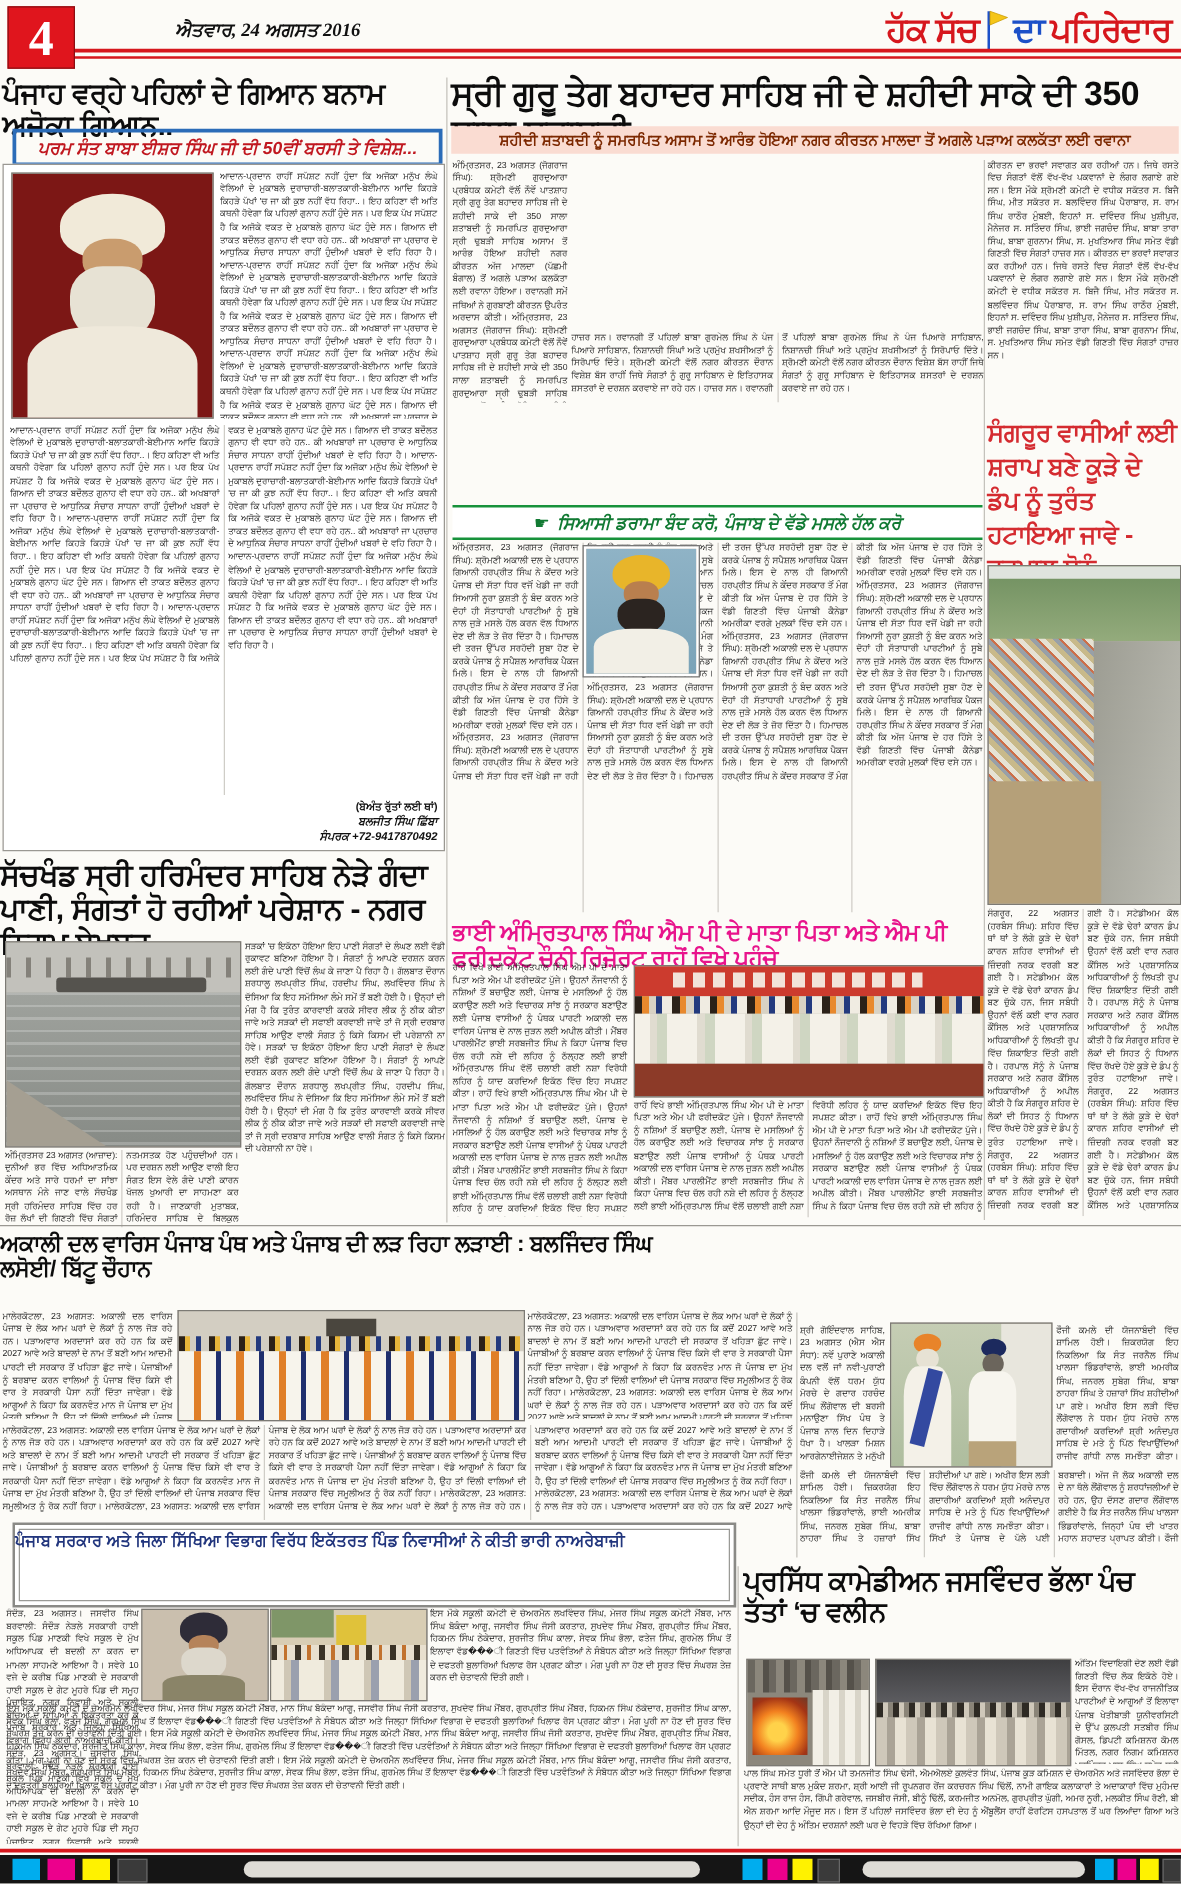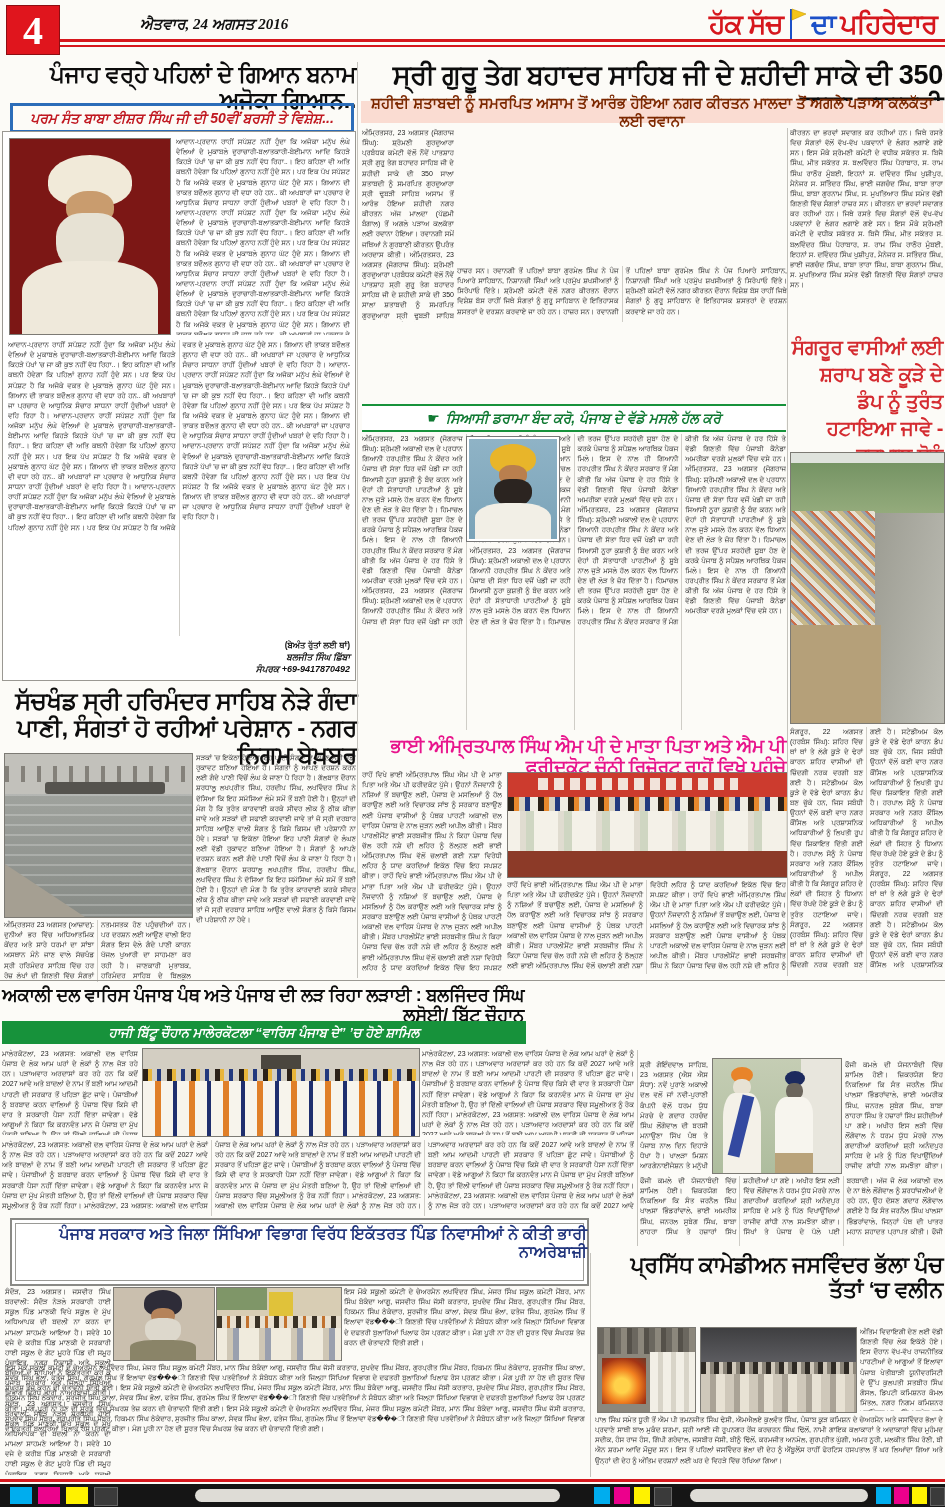--- a/index.html
+++ b/index.html
@@ -2,41 +2,41 @@
 <html><head>
 <meta charset="utf-8">
 <style>
   html,body{margin:0;padding:0;background:#e9e7e2;}
   #paper{position:relative;width:945px;height:1507px;margin:0 auto;background:#fcfbf7;
          font-family:"Liberation Sans","DejaVu Sans",sans-serif;overflow:hidden;}
   .abs{position:absolute;}
   .bt{font-size:7px;line-height:1.45;text-align:justify;color:#1c1c1c;overflow:hidden;word-break:break-word;}
   .c2{column-count:2}.c3{column-count:3}.c4{column-count:4}
   .c2,.c3,.c4{column-gap:7px;column-rule:1px solid #cfcdc7;}
-  .hl{font-weight:bold;color:#0c0c0c;text-align:right;line-height:1.12;letter-spacing:-.3px;}
+  .hl{font-weight:bold;color:#0c0c0c;text-align:left;line-height:1.12;letter-spacing:-.3px;}
   .ph{position:absolute;overflow:hidden;border:1px solid #7c7a74;background:#b8b4aa;}
   .ctr{display:flex;align-items:center;justify-content:center;}
   
   #pgbox{left:6px;top:5px;width:52px;height:48px;background:#e0151d;border:1px solid #8c0e12;}
   #pgbox span{color:#fff;font-size:40px;font-weight:bold;font-family:"Liberation Serif",serif;}
   #pgdate{left:140px;top:16px;font-family:"Liberation Serif",serif;font-style:italic;font-weight:bold;font-size:15px;color:#111;}
   #masthead{right:8px;top:3px;height:42px;display:flex;align-items:center;gap:4px;}
   .m-red{color:#d6171d;font-size:27px;font-weight:bold;letter-spacing:-1px;}
   .m-blue{color:#1c50c8;font-size:27px;font-weight:bold;}
   .rule-a{left:60px;top:39px;width:885px;height:3px;background:#d6171d;}
   .rule-b{left:60px;top:45px;width:885px;height:1.5px;background:#d6171d;}
   
-  #pinkbar{background:#fadcd2;color:#7c2800;font-weight:bold;font-size:15px;text-align:center;}
+  #pinkbar{background:#fadcd2;color:#7c2800;font-weight:bold;font-size:12px;text-align:center;}
   #greenstrip{border-top:2.5px solid #17923b;border-bottom:2.5px solid #17923b;color:#117a33;
       font-weight:bold;font-style:italic;font-size:14px;text-align:center;background:#fff;}
   #greenbar{background:#17923b;color:#fff;font-weight:bold;font-style:italic;font-size:13px;text-align:center;}
   #redbar{background:#e02228;color:#fff;font-weight:bold;font-size:10.5px;text-align:center;line-height:1.1;}
   #bluebox{border:2px solid #8a8a86;box-shadow:inset 0 0 0 3px #fff,inset 0 0 0 4px #9a9a96;background:#fff;}
   #bluebox .l1{color:#21357d;font-weight:bold;font-size:16px;text-align:center;line-height:1.2;}
-  #bluebox .l2{color:#21357d;font-weight:bold;font-size:16px;text-align:right;}
+  #bluebox .l2{color:#21357d;font-weight:bold;font-size:13px;text-align:left;}
   .sig{font-weight:bold;color:#111;text-align:right;}
   
   #pstrip{left:0;top:1484px;width:945px;height:23px;background:#151515;}
   .sq{position:absolute;top:3px;width:22px;height:17px;}
   .cy{background:#00adee}.mg{background:#ec008c}.yl{background:#fff200}.bk{background:#3a3a3a;border:1px solid #666;}
   .pill{position:absolute;top:5px;height:13px;background:#dedcd6;border-radius:7px;}
   .redline{left:0;top:1479px;width:945px;height:2.5px;background:#d6171d;}
   .vr{background:#c4c2bc;width:1px;}
   .hr{background:#9a9892;height:1px;}
 </style>
@@ -70,21 +70,21 @@
     <div class="abs" style="left:0;top:0;right:0;bottom:0;background:#7c1715;"></div>
     <div class="abs" style="left:38px;top:16px;width:84px;height:52px;border-radius:50% 50% 42% 42%;background:#f1ead9;"></div>
     <div class="abs" style="left:56px;top:52px;width:48px;height:34px;border-radius:45%;background:#c99c6e;"></div>
     <div class="abs" style="left:46px;top:74px;width:68px;height:62px;border-radius:46% 46% 60% 60%;background:#e7e2d4;"></div>
     <div class="abs" style="left:12px;top:122px;width:136px;height:75px;border-radius:40% 40% 0 0;background:#efe9db;"></div>
   </div>
   <div class="abs bt" style="left:176px;top:137px;width:174px;height:198px;">ਆਦਾਨ-ਪ੍ਰਦਾਨ ਰਾਹੀਂ ਸਪੱਸ਼ਟ ਨਹੀਂ ਹੁੰਦਾ ਕਿ ਅਜੋਕਾ ਮਨੁੱਖ ਲੰਘੇ ਵੇਲਿਆਂ ਦੇ ਮੁਕਾਬਲੇ ਦੁਰਾਚਾਰੀ-ਬਲਾਤਕਾਰੀ-ਬੇਈਮਾਨ ਆਦਿ ਕਿਹੜੇ ਕਿਹੜੇ ਪੱਖਾਂ 'ਚ ਜਾ ਕੀ ਕੁਝ ਨਹੀਂ ਵੱਧ ਰਿਹਾ..। ਇਹ ਕਹਿਣਾ ਵੀ ਅਤਿ ਕਥਨੀ ਹੋਵੇਗਾ ਕਿ ਪਹਿਲਾਂ ਗੁਨਾਹ ਨਹੀਂ ਹੁੰਦੇ ਸਨ। ਪਰ ਇਕ ਪੱਖ ਸਪੱਸ਼ਟ ਹੈ ਕਿ ਅਜੋਕੇ ਵਕਤ ਦੇ ਮੁਕਾਬਲੇ ਗੁਨਾਹ ਘੱਟ ਹੁੰਦੇ ਸਨ। ਗਿਆਨ ਦੀ ਤਾਕਤ ਬਦੌਲਤ ਗੁਨਾਹ ਵੀ ਵਧਾ ਰਹੇ ਹਨ.. ਕੀ ਅਖਬਾਰਾਂ ਜਾ ਪ੍ਰਚਾਰ ਦੇ ਆਧੁਨਿਕ ਸੰਚਾਰ ਸਾਧਨਾ ਰਾਹੀਂ ਹੁੰਦੀਆਂ ਖਬਰਾਂ ਦੇ ਵਹਿ ਰਿਹਾ ਹੈ। ਆਦਾਨ-ਪ੍ਰਦਾਨ ਰਾਹੀਂ ਸਪੱਸ਼ਟ ਨਹੀਂ ਹੁੰਦਾ ਕਿ ਅਜੋਕਾ ਮਨੁੱਖ ਲੰਘੇ ਵੇਲਿਆਂ ਦੇ ਮੁਕਾਬਲੇ ਦੁਰਾਚਾਰੀ-ਬਲਾਤਕਾਰੀ-ਬੇਈਮਾਨ ਆਦਿ ਕਿਹੜੇ ਕਿਹੜੇ ਪੱਖਾਂ 'ਚ ਜਾ ਕੀ ਕੁਝ ਨਹੀਂ ਵੱਧ ਰਿਹਾ..। ਇਹ ਕਹਿਣਾ ਵੀ ਅਤਿ ਕਥਨੀ ਹੋਵੇਗਾ ਕਿ ਪਹਿਲਾਂ ਗੁਨਾਹ ਨਹੀਂ ਹੁੰਦੇ ਸਨ। ਪਰ ਇਕ ਪੱਖ ਸਪੱਸ਼ਟ ਹੈ ਕਿ ਅਜੋਕੇ ਵਕਤ ਦੇ ਮੁਕਾਬਲੇ ਗੁਨਾਹ ਘੱਟ ਹੁੰਦੇ ਸਨ। ਗਿਆਨ ਦੀ ਤਾਕਤ ਬਦੌਲਤ ਗੁਨਾਹ ਵੀ ਵਧਾ ਰਹੇ ਹਨ.. ਕੀ ਅਖਬਾਰਾਂ ਜਾ ਪ੍ਰਚਾਰ ਦੇ ਆਧੁਨਿਕ ਸੰਚਾਰ ਸਾਧਨਾ ਰਾਹੀਂ ਹੁੰਦੀਆਂ ਖਬਰਾਂ ਦੇ ਵਹਿ ਰਿਹਾ ਹੈ। ਆਦਾਨ-ਪ੍ਰਦਾਨ ਰਾਹੀਂ ਸਪੱਸ਼ਟ ਨਹੀਂ ਹੁੰਦਾ ਕਿ ਅਜੋਕਾ ਮਨੁੱਖ ਲੰਘੇ ਵੇਲਿਆਂ ਦੇ ਮੁਕਾਬਲੇ ਦੁਰਾਚਾਰੀ-ਬਲਾਤਕਾਰੀ-ਬੇਈਮਾਨ ਆਦਿ ਕਿਹੜੇ ਕਿਹੜੇ ਪੱਖਾਂ 'ਚ ਜਾ ਕੀ ਕੁਝ ਨਹੀਂ ਵੱਧ ਰਿਹਾ..। ਇਹ ਕਹਿਣਾ ਵੀ ਅਤਿ ਕਥਨੀ ਹੋਵੇਗਾ ਕਿ ਪਹਿਲਾਂ ਗੁਨਾਹ ਨਹੀਂ ਹੁੰਦੇ ਸਨ। ਪਰ ਇਕ ਪੱਖ ਸਪੱਸ਼ਟ ਹੈ ਕਿ ਅਜੋਕੇ ਵਕਤ ਦੇ ਮੁਕਾਬਲੇ ਗੁਨਾਹ ਘੱਟ ਹੁੰਦੇ ਸਨ। ਗਿਆਨ ਦੀ ਤਾਕਤ ਬਦੌਲਤ ਗੁਨਾਹ ਵੀ ਵਧਾ ਰਹੇ ਹਨ.. ਕੀ ਅਖਬਾਰਾਂ ਜਾ ਪ੍ਰਚਾਰ ਦੇ ਆਧੁਨਿਕ ਸੰਚਾਰ ਸਾਧਨਾ ਰਾਹੀਂ ਹੁੰਦੀਆਂ ਖਬਰਾਂ ਦੇ ਵਹਿ ਰਿਹਾ ਹੈ।</div>
   <div class="abs bt c2" style="left:8px;top:340px;width:342px;height:296px;">ਆਦਾਨ-ਪ੍ਰਦਾਨ ਰਾਹੀਂ ਸਪੱਸ਼ਟ ਨਹੀਂ ਹੁੰਦਾ ਕਿ ਅਜੋਕਾ ਮਨੁੱਖ ਲੰਘੇ ਵੇਲਿਆਂ ਦੇ ਮੁਕਾਬਲੇ ਦੁਰਾਚਾਰੀ-ਬਲਾਤਕਾਰੀ-ਬੇਈਮਾਨ ਆਦਿ ਕਿਹੜੇ ਕਿਹੜੇ ਪੱਖਾਂ 'ਚ ਜਾ ਕੀ ਕੁਝ ਨਹੀਂ ਵੱਧ ਰਿਹਾ..। ਇਹ ਕਹਿਣਾ ਵੀ ਅਤਿ ਕਥਨੀ ਹੋਵੇਗਾ ਕਿ ਪਹਿਲਾਂ ਗੁਨਾਹ ਨਹੀਂ ਹੁੰਦੇ ਸਨ। ਪਰ ਇਕ ਪੱਖ ਸਪੱਸ਼ਟ ਹੈ ਕਿ ਅਜੋਕੇ ਵਕਤ ਦੇ ਮੁਕਾਬਲੇ ਗੁਨਾਹ ਘੱਟ ਹੁੰਦੇ ਸਨ। ਗਿਆਨ ਦੀ ਤਾਕਤ ਬਦੌਲਤ ਗੁਨਾਹ ਵੀ ਵਧਾ ਰਹੇ ਹਨ.. ਕੀ ਅਖਬਾਰਾਂ ਜਾ ਪ੍ਰਚਾਰ ਦੇ ਆਧੁਨਿਕ ਸੰਚਾਰ ਸਾਧਨਾ ਰਾਹੀਂ ਹੁੰਦੀਆਂ ਖਬਰਾਂ ਦੇ ਵਹਿ ਰਿਹਾ ਹੈ। ਆਦਾਨ-ਪ੍ਰਦਾਨ ਰਾਹੀਂ ਸਪੱਸ਼ਟ ਨਹੀਂ ਹੁੰਦਾ ਕਿ ਅਜੋਕਾ ਮਨੁੱਖ ਲੰਘੇ ਵੇਲਿਆਂ ਦੇ ਮੁਕਾਬਲੇ ਦੁਰਾਚਾਰੀ-ਬਲਾਤਕਾਰੀ-ਬੇਈਮਾਨ ਆਦਿ ਕਿਹੜੇ ਕਿਹੜੇ ਪੱਖਾਂ 'ਚ ਜਾ ਕੀ ਕੁਝ ਨਹੀਂ ਵੱਧ ਰਿਹਾ..। ਇਹ ਕਹਿਣਾ ਵੀ ਅਤਿ ਕਥਨੀ ਹੋਵੇਗਾ ਕਿ ਪਹਿਲਾਂ ਗੁਨਾਹ ਨਹੀਂ ਹੁੰਦੇ ਸਨ। ਪਰ ਇਕ ਪੱਖ ਸਪੱਸ਼ਟ ਹੈ ਕਿ ਅਜੋਕੇ ਵਕਤ ਦੇ ਮੁਕਾਬਲੇ ਗੁਨਾਹ ਘੱਟ ਹੁੰਦੇ ਸਨ। ਗਿਆਨ ਦੀ ਤਾਕਤ ਬਦੌਲਤ ਗੁਨਾਹ ਵੀ ਵਧਾ ਰਹੇ ਹਨ.. ਕੀ ਅਖਬਾਰਾਂ ਜਾ ਪ੍ਰਚਾਰ ਦੇ ਆਧੁਨਿਕ ਸੰਚਾਰ ਸਾਧਨਾ ਰਾਹੀਂ ਹੁੰਦੀਆਂ ਖਬਰਾਂ ਦੇ ਵਹਿ ਰਿਹਾ ਹੈ। ਆਦਾਨ-ਪ੍ਰਦਾਨ ਰਾਹੀਂ ਸਪੱਸ਼ਟ ਨਹੀਂ ਹੁੰਦਾ ਕਿ ਅਜੋਕਾ ਮਨੁੱਖ ਲੰਘੇ ਵੇਲਿਆਂ ਦੇ ਮੁਕਾਬਲੇ ਦੁਰਾਚਾਰੀ-ਬਲਾਤਕਾਰੀ-ਬੇਈਮਾਨ ਆਦਿ ਕਿਹੜੇ ਕਿਹੜੇ ਪੱਖਾਂ 'ਚ ਜਾ ਕੀ ਕੁਝ ਨਹੀਂ ਵੱਧ ਰਿਹਾ..। ਇਹ ਕਹਿਣਾ ਵੀ ਅਤਿ ਕਥਨੀ ਹੋਵੇਗਾ ਕਿ ਪਹਿਲਾਂ ਗੁਨਾਹ ਨਹੀਂ ਹੁੰਦੇ ਸਨ। ਪਰ ਇਕ ਪੱਖ ਸਪੱਸ਼ਟ ਹੈ ਕਿ ਅਜੋਕੇ ਵਕਤ ਦੇ ਮੁਕਾਬਲੇ ਗੁਨਾਹ ਘੱਟ ਹੁੰਦੇ ਸਨ। ਗਿਆਨ ਦੀ ਤਾਕਤ ਬਦੌਲਤ ਗੁਨਾਹ ਵੀ ਵਧਾ ਰਹੇ ਹਨ.. ਕੀ ਅਖਬਾਰਾਂ ਜਾ ਪ੍ਰਚਾਰ ਦੇ ਆਧੁਨਿਕ ਸੰਚਾਰ ਸਾਧਨਾ ਰਾਹੀਂ ਹੁੰਦੀਆਂ ਖਬਰਾਂ ਦੇ ਵਹਿ ਰਿਹਾ ਹੈ। ਆਦਾਨ-ਪ੍ਰਦਾਨ ਰਾਹੀਂ ਸਪੱਸ਼ਟ ਨਹੀਂ ਹੁੰਦਾ ਕਿ ਅਜੋਕਾ ਮਨੁੱਖ ਲੰਘੇ ਵੇਲਿਆਂ ਦੇ ਮੁਕਾਬਲੇ ਦੁਰਾਚਾਰੀ-ਬਲਾਤਕਾਰੀ-ਬੇਈਮਾਨ ਆਦਿ ਕਿਹੜੇ ਕਿਹੜੇ ਪੱਖਾਂ 'ਚ ਜਾ ਕੀ ਕੁਝ ਨਹੀਂ ਵੱਧ ਰਿਹਾ..। ਇਹ ਕਹਿਣਾ ਵੀ ਅਤਿ ਕਥਨੀ ਹੋਵੇਗਾ ਕਿ ਪਹਿਲਾਂ ਗੁਨਾਹ ਨਹੀਂ ਹੁੰਦੇ ਸਨ। ਪਰ ਇਕ ਪੱਖ ਸਪੱਸ਼ਟ ਹੈ ਕਿ ਅਜੋਕੇ ਵਕਤ ਦੇ ਮੁਕਾਬਲੇ ਗੁਨਾਹ ਘੱਟ ਹੁੰਦੇ ਸਨ। ਗਿਆਨ ਦੀ ਤਾਕਤ ਬਦੌਲਤ ਗੁਨਾਹ ਵੀ ਵਧਾ ਰਹੇ ਹਨ.. ਕੀ ਅਖਬਾਰਾਂ ਜਾ ਪ੍ਰਚਾਰ ਦੇ ਆਧੁਨਿਕ ਸੰਚਾਰ ਸਾਧਨਾ ਰਾਹੀਂ ਹੁੰਦੀਆਂ ਖਬਰਾਂ ਦੇ ਵਹਿ ਰਿਹਾ ਹੈ। ਆਦਾਨ-ਪ੍ਰਦਾਨ ਰਾਹੀਂ ਸਪੱਸ਼ਟ ਨਹੀਂ ਹੁੰਦਾ ਕਿ ਅਜੋਕਾ ਮਨੁੱਖ ਲੰਘੇ ਵੇਲਿਆਂ ਦੇ ਮੁਕਾਬਲੇ ਦੁਰਾਚਾਰੀ-ਬਲਾਤਕਾਰੀ-ਬੇਈਮਾਨ ਆਦਿ ਕਿਹੜੇ ਕਿਹੜੇ ਪੱਖਾਂ 'ਚ ਜਾ ਕੀ ਕੁਝ ਨਹੀਂ ਵੱਧ ਰਿਹਾ..। ਇਹ ਕਹਿਣਾ ਵੀ ਅਤਿ ਕਥਨੀ ਹੋਵੇਗਾ ਕਿ ਪਹਿਲਾਂ ਗੁਨਾਹ ਨਹੀਂ ਹੁੰਦੇ ਸਨ। ਪਰ ਇਕ ਪੱਖ ਸਪੱਸ਼ਟ ਹੈ ਕਿ ਅਜੋਕੇ ਵਕਤ ਦੇ ਮੁਕਾਬਲੇ ਗੁਨਾਹ ਘੱਟ ਹੁੰਦੇ ਸਨ। ਗਿਆਨ ਦੀ ਤਾਕਤ ਬਦੌਲਤ ਗੁਨਾਹ ਵੀ ਵਧਾ ਰਹੇ ਹਨ.. ਕੀ ਅਖਬਾਰਾਂ ਜਾ ਪ੍ਰਚਾਰ ਦੇ ਆਧੁਨਿਕ ਸੰਚਾਰ ਸਾਧਨਾ ਰਾਹੀਂ ਹੁੰਦੀਆਂ ਖਬਰਾਂ ਦੇ ਵਹਿ ਰਿਹਾ ਹੈ।</div>
   <div class="abs sig" style="left:150px;top:640px;width:200px;font-size:8.5px;">(ਬੇਅੰਤ ਰੁੱਤਾਂ ਲਈ ਥਾਂ)</div>
   <div class="abs sig" style="left:150px;top:652px;width:200px;font-size:9px;font-style:italic;">ਬਲਜੀਤ ਸਿੰਘ ਛਿੱਬਾ</div>
-  <div class="abs sig" style="left:150px;top:664px;width:200px;font-size:9px;font-style:italic;">ਸੰਪਰਕ +69-9417870492</div>
+  <div class="abs sig" style="left:150px;top:664px;width:200px;font-size:9px;font-style:italic;">ਸੰਪਰਕ +72-9417870492</div>
 
   <div class="abs hl" style="left:361px;top:60px;width:582px;height:38px;font-size:27px;">ਸ੍ਰੀ ਗੁਰੂ ਤੇਗ ਬਹਾਦਰ ਸਾਹਿਬ ਜੀ ਦੇ ਸ਼ਹੀਦੀ ਸਾਕੇ ਦੀ 350 ਸਾਲਾ ਸ਼ਤਾਬਦੀ</div>
   <div class="abs ctr" id="pinkbar" style="left:361px;top:101px;width:582px;height:22px;">ਸ਼ਹੀਦੀ ਸ਼ਤਾਬਦੀ ਨੂੰ ਸਮਰਪਿਤ ਅਸਾਮ ਤੋਂ ਆਰੰਭ ਹੋਇਆ ਨਗਰ ਕੀਰਤਨ ਮਾਲਦਾ ਤੋਂ ਅਗਲੇ ਪੜਾਅ ਕਲਕੱਤਾ ਲਈ ਰਵਾਨਾ</div>
   <div class="abs bt" style="left:362px;top:128px;width:92px;height:194px;">ਅੰਮ੍ਰਿਤਸਰ, 23 ਅਗਸਤ (ਜੋਗਰਾਜ ਸਿੰਘ): ਸ਼੍ਰੋਮਣੀ ਗੁਰਦੁਆਰਾ ਪ੍ਰਬੰਧਕ ਕਮੇਟੀ ਵੱਲੋਂ ਨੌਵੇਂ ਪਾਤਸ਼ਾਹ ਸ੍ਰੀ ਗੁਰੂ ਤੇਗ ਬਹਾਦਰ ਸਾਹਿਬ ਜੀ ਦੇ ਸ਼ਹੀਦੀ ਸਾਕੇ ਦੀ 350 ਸਾਲਾ ਸ਼ਤਾਬਦੀ ਨੂੰ ਸਮਰਪਿਤ ਗੁਰਦੁਆਰਾ ਸ੍ਰੀ ਢੁਬੜੀ ਸਾਹਿਬ ਅਸਾਮ ਤੋਂ ਆਰੰਭ ਹੋਇਆ ਸ਼ਹੀਦੀ ਨਗਰ ਕੀਰਤਨ ਅੱਜ ਮਾਲਦਾ (ਪੱਛਮੀ ਬੰਗਾਲ) ਤੋਂ ਅਗਲੇ ਪੜਾਅ ਕਲਕੱਤਾ ਲਈ ਰਵਾਨਾ ਹੋਇਆ। ਰਵਾਨਗੀ ਸਮੇਂ ਜਥਿਆਂ ਨੇ ਗੁਰਬਾਣੀ ਕੀਰਤਨ ਉਪਰੰਤ ਅਰਦਾਸ ਕੀਤੀ। ਅੰਮ੍ਰਿਤਸਰ, 23 ਅਗਸਤ (ਜੋਗਰਾਜ ਸਿੰਘ): ਸ਼੍ਰੋਮਣੀ ਗੁਰਦੁਆਰਾ ਪ੍ਰਬੰਧਕ ਕਮੇਟੀ ਵੱਲੋਂ ਨੌਵੇਂ ਪਾਤਸ਼ਾਹ ਸ੍ਰੀ ਗੁਰੂ ਤੇਗ ਬਹਾਦਰ ਸਾਹਿਬ ਜੀ ਦੇ ਸ਼ਹੀਦੀ ਸਾਕੇ ਦੀ 350 ਸਾਲਾ ਸ਼ਤਾਬਦੀ ਨੂੰ ਸਮਰਪਿਤ ਗੁਰਦੁਆਰਾ ਸ੍ਰੀ ਢੁਬੜੀ ਸਾਹਿਬ ਅਸਾਮ ਤੋਂ ਆਰੰਭ ਹੋਇਆ ਸ਼ਹੀਦੀ ਨਗਰ ਕੀਰਤਨ ਅੱਜ ਮਾਲਦਾ (ਪੱਛਮੀ ਬੰਗਾਲ) ਤੋਂ ਅਗਲੇ ਪੜਾਅ ਕਲਕੱਤਾ ਲਈ ਰਵਾਨਾ ਹੋਇਆ। ਰਵਾਨਗੀ ਸਮੇਂ ਜਥਿਆਂ ਨੇ ਗੁਰਬਾਣੀ ਕੀਰਤਨ ਉਪਰੰਤ ਅਰਦਾਸ ਕੀਤੀ।</div>
   <div class="abs bt c2" style="left:457px;top:266px;width:330px;height:56px;">ਹਾਜ਼ਰ ਸਨ। ਰਵਾਨਗੀ ਤੋਂ ਪਹਿਲਾਂ ਬਾਬਾ ਗੁਰਮੇਲ ਸਿੰਘ ਨੇ ਪੰਜ ਪਿਆਰੇ ਸਾਹਿਬਾਨ, ਨਿਸ਼ਾਨਚੀ ਸਿੰਘਾਂ ਅਤੇ ਪ੍ਰਮੁੱਖ ਸ਼ਖਸੀਅਤਾਂ ਨੂੰ ਸਿਰੋਪਾਓ ਦਿੱਤੇ। ਸ਼੍ਰੋਮਣੀ ਕਮੇਟੀ ਵੱਲੋਂ ਨਗਰ ਕੀਰਤਨ ਦੌਰਾਨ ਵਿਸ਼ੇਸ਼ ਬੱਸ ਰਾਹੀਂ ਜਿਥੇ ਸੰਗਤਾਂ ਨੂੰ ਗੁਰੂ ਸਾਹਿਬਾਨ ਦੇ ਇਤਿਹਾਸਕ ਸ਼ਸਤਰਾਂ ਦੇ ਦਰਸ਼ਨ ਕਰਵਾਏ ਜਾ ਰਹੇ ਹਨ। ਹਾਜ਼ਰ ਸਨ। ਰਵਾਨਗੀ ਤੋਂ ਪਹਿਲਾਂ ਬਾਬਾ ਗੁਰਮੇਲ ਸਿੰਘ ਨੇ ਪੰਜ ਪਿਆਰੇ ਸਾਹਿਬਾਨ, ਨਿਸ਼ਾਨਚੀ ਸਿੰਘਾਂ ਅਤੇ ਪ੍ਰਮੁੱਖ ਸ਼ਖਸੀਅਤਾਂ ਨੂੰ ਸਿਰੋਪਾਓ ਦਿੱਤੇ। ਸ਼੍ਰੋਮਣੀ ਕਮੇਟੀ ਵੱਲੋਂ ਨਗਰ ਕੀਰਤਨ ਦੌਰਾਨ ਵਿਸ਼ੇਸ਼ ਬੱਸ ਰਾਹੀਂ ਜਿਥੇ ਸੰਗਤਾਂ ਨੂੰ ਗੁਰੂ ਸਾਹਿਬਾਨ ਦੇ ਇਤਿਹਾਸਕ ਸ਼ਸਤਰਾਂ ਦੇ ਦਰਸ਼ਨ ਕਰਵਾਏ ਜਾ ਰਹੇ ਹਨ।</div>
   <div class="abs bt" style="left:790px;top:128px;width:153px;height:200px;">ਕੀਰਤਨ ਦਾ ਭਰਵਾਂ ਸਵਾਗਤ ਕਰ ਰਹੀਆਂ ਹਨ। ਜਿਥੇ ਰਸਤੇ ਵਿਚ ਸੰਗਤਾਂ ਵੱਲੋਂ ਵੱਖ-ਵੱਖ ਪਕਵਾਨਾਂ ਦੇ ਲੰਗਰ ਲਗਾਏ ਗਏ ਸਨ। ਇਸ ਮੌਕੇ ਸ਼੍ਰੋਮਣੀ ਕਮੇਟੀ ਦੇ ਵਧੀਕ ਸਕੱਤਰ ਸ. ਬਿਜੈ ਸਿੰਘ, ਮੀਤ ਸਕੱਤਰ ਸ. ਬਲਵਿੰਦਰ ਸਿੰਘ ਪੈਰਾਬਾਰ, ਸ. ਰਾਮ ਸਿੰਘ ਰਾਠੌਰ ਮੁੰਬਈ, ਇਹਨਾਂ ਸ. ਦਵਿੰਦਰ ਸਿੰਘ ਖੁਸ਼ੀਪੁਰ, ਮੈਨੇਜਰ ਸ. ਸਤਿੰਦਰ ਸਿੰਘ, ਭਾਈ ਜਗਚੰਦ ਸਿੰਘ, ਬਾਬਾ ਤਾਰਾ ਸਿੰਘ, ਬਾਬਾ ਗੁਰਨਾਮ ਸਿੰਘ, ਸ. ਮੁਖਤਿਆਰ ਸਿੰਘ ਸਮੇਤ ਵੱਡੀ ਗਿਣਤੀ ਵਿੱਚ ਸੰਗਤਾਂ ਹਾਜ਼ਰ ਸਨ। ਕੀਰਤਨ ਦਾ ਭਰਵਾਂ ਸਵਾਗਤ ਕਰ ਰਹੀਆਂ ਹਨ। ਜਿਥੇ ਰਸਤੇ ਵਿਚ ਸੰਗਤਾਂ ਵੱਲੋਂ ਵੱਖ-ਵੱਖ ਪਕਵਾਨਾਂ ਦੇ ਲੰਗਰ ਲਗਾਏ ਗਏ ਸਨ। ਇਸ ਮੌਕੇ ਸ਼੍ਰੋਮਣੀ ਕਮੇਟੀ ਦੇ ਵਧੀਕ ਸਕੱਤਰ ਸ. ਬਿਜੈ ਸਿੰਘ, ਮੀਤ ਸਕੱਤਰ ਸ. ਬਲਵਿੰਦਰ ਸਿੰਘ ਪੈਰਾਬਾਰ, ਸ. ਰਾਮ ਸਿੰਘ ਰਾਠੌਰ ਮੁੰਬਈ, ਇਹਨਾਂ ਸ. ਦਵਿੰਦਰ ਸਿੰਘ ਖੁਸ਼ੀਪੁਰ, ਮੈਨੇਜਰ ਸ. ਸਤਿੰਦਰ ਸਿੰਘ, ਭਾਈ ਜਗਚੰਦ ਸਿੰਘ, ਬਾਬਾ ਤਾਰਾ ਸਿੰਘ, ਬਾਬਾ ਗੁਰਨਾਮ ਸਿੰਘ, ਸ. ਮੁਖਤਿਆਰ ਸਿੰਘ ਸਮੇਤ ਵੱਡੀ ਗਿਣਤੀ ਵਿੱਚ ਸੰਗਤਾਂ ਹਾਜ਼ਰ ਸਨ।</div>
 
   <div class="abs ctr" id="greenstrip" style="left:362px;top:404px;width:424px;height:24px;">
     <span style="margin-right:6px;">☛</span>
     <span>ਸਿਆਸੀ ਡਰਾਮਾ ਬੰਦ ਕਰੋ, ਪੰਜਾਬ ਦੇ ਵੱਡੇ ਮਸਲੇ ਹੱਲ ਕਰੋ</span>
@@ -127,21 +127,20 @@
     <div class="abs" style="left:0;top:40px;width:187px;height:123px;background:linear-gradient(#9fa29d,#878b86);"></div>
     <div class="abs" style="left:0;top:40px;width:187px;height:123px;background:repeating-linear-gradient(180deg,rgba(255,255,255,.22) 0 2px,transparent 2px 10px);"></div>
     <div class="abs" style="left:0;top:110px;width:80px;height:53px;background:#a59f92;clip-path:polygon(0 0,100% 100%,0 100%);"></div>
   </div>
   <div class="abs bt" style="left:196px;top:753px;width:160px;height:230px;">ਸੜਕਾਂ 'ਚ ਇਕੱਠਾ ਹੋਇਆ ਇਹ ਪਾਣੀ ਸੰਗਤਾਂ ਦੇ ਲੰਘਣ ਲਈ ਵੱਡੀ ਰੁਕਾਵਟ ਬਣਿਆ ਹੋਇਆ ਹੈ। ਸੰਗਤਾਂ ਨੂੰ ਆਪਣੇ ਦਰਸ਼ਨ ਕਰਨ ਲਈ ਗੰਦੇ ਪਾਣੀ ਵਿੱਚੋਂ ਲੰਘ ਕੇ ਜਾਣਾ ਪੈ ਰਿਹਾ ਹੈ। ਗੱਲਬਾਤ ਦੌਰਾਨ ਸ਼ਰਧਾਲੂ ਲਖਪ੍ਰੀਤ ਸਿੰਘ, ਹਰਦੀਪ ਸਿੰਘ, ਲਖਵਿੰਦਰ ਸਿੰਘ ਨੇ ਦੱਸਿਆ ਕਿ ਇਹ ਸਮੱਸਿਆ ਲੰਮੇ ਸਮੇਂ ਤੋਂ ਬਣੀ ਹੋਈ ਹੈ। ਉਨ੍ਹਾਂ ਦੀ ਮੰਗ ਹੈ ਕਿ ਤੁਰੰਤ ਕਾਰਵਾਈ ਕਰਕੇ ਸੀਵਰ ਲੀਕ ਨੂੰ ਠੀਕ ਕੀਤਾ ਜਾਵੇ ਅਤੇ ਸੜਕਾਂ ਦੀ ਸਫਾਈ ਕਰਵਾਈ ਜਾਵੇ ਤਾਂ ਜੋ ਸ੍ਰੀ ਦਰਬਾਰ ਸਾਹਿਬ ਆਉਣ ਵਾਲੀ ਸੰਗਤ ਨੂੰ ਕਿਸੇ ਕਿਸਮ ਦੀ ਪਰੇਸ਼ਾਨੀ ਨਾ ਹੋਵੇ। ਸੜਕਾਂ 'ਚ ਇਕੱਠਾ ਹੋਇਆ ਇਹ ਪਾਣੀ ਸੰਗਤਾਂ ਦੇ ਲੰਘਣ ਲਈ ਵੱਡੀ ਰੁਕਾਵਟ ਬਣਿਆ ਹੋਇਆ ਹੈ। ਸੰਗਤਾਂ ਨੂੰ ਆਪਣੇ ਦਰਸ਼ਨ ਕਰਨ ਲਈ ਗੰਦੇ ਪਾਣੀ ਵਿੱਚੋਂ ਲੰਘ ਕੇ ਜਾਣਾ ਪੈ ਰਿਹਾ ਹੈ। ਗੱਲਬਾਤ ਦੌਰਾਨ ਸ਼ਰਧਾਲੂ ਲਖਪ੍ਰੀਤ ਸਿੰਘ, ਹਰਦੀਪ ਸਿੰਘ, ਲਖਵਿੰਦਰ ਸਿੰਘ ਨੇ ਦੱਸਿਆ ਕਿ ਇਹ ਸਮੱਸਿਆ ਲੰਮੇ ਸਮੇਂ ਤੋਂ ਬਣੀ ਹੋਈ ਹੈ। ਉਨ੍ਹਾਂ ਦੀ ਮੰਗ ਹੈ ਕਿ ਤੁਰੰਤ ਕਾਰਵਾਈ ਕਰਕੇ ਸੀਵਰ ਲੀਕ ਨੂੰ ਠੀਕ ਕੀਤਾ ਜਾਵੇ ਅਤੇ ਸੜਕਾਂ ਦੀ ਸਫਾਈ ਕਰਵਾਈ ਜਾਵੇ ਤਾਂ ਜੋ ਸ੍ਰੀ ਦਰਬਾਰ ਸਾਹਿਬ ਆਉਣ ਵਾਲੀ ਸੰਗਤ ਨੂੰ ਕਿਸੇ ਕਿਸਮ ਦੀ ਪਰੇਸ਼ਾਨੀ ਨਾ ਹੋਵੇ।</div>
   <div class="abs bt c2" style="left:4px;top:920px;width:187px;height:62px;">ਅੰਮ੍ਰਿਤਸਰ 23 ਅਗਸਤ (ਆਜ਼ਾਦ): ਦੁਨੀਆਂ ਭਰ ਵਿੱਚ ਅਧਿਆਤਮਿਕ ਕੇਂਦਰ ਅਤੇ ਸਾਰੇ ਧਰਮਾਂ ਦਾ ਸਾਂਝਾ ਅਸਥਾਨ ਮੰਨੇ ਜਾਣ ਵਾਲੇ ਸੱਚਖੰਡ ਸ੍ਰੀ ਹਰਿਮੰਦਰ ਸਾਹਿਬ ਵਿੱਚ ਹਰ ਰੋਜ਼ ਲੱਖਾਂ ਦੀ ਗਿਣਤੀ ਵਿੱਚ ਸੰਗਤਾਂ ਨਤਮਸਤਕ ਹੋਣ ਪਹੁੰਚਦੀਆਂ ਹਨ। ਪਰ ਦਰਸ਼ਨ ਲਈ ਆਉਣ ਵਾਲੀ ਇਹ ਸੰਗਤ ਇਸ ਵੇਲੇ ਗੰਦੇ ਪਾਣੀ ਕਾਰਨ ਖੱਜਲ ਖੁਆਰੀ ਦਾ ਸਾਹਮਣਾ ਕਰ ਰਹੀ ਹੈ। ਜਾਣਕਾਰੀ ਮੁਤਾਬਕ, ਹਰਿਮੰਦਰ ਸਾਹਿਬ ਦੇ ਬਿਲਕੁਲ ਨਜ਼ਦੀਕੀ ਰਸਤੇ 'ਚ ਸੀਵਰ ਲੀਕ ਹੋਣ ਕਰਕੇ ਗੰਦਾ ਪਾਣੀ ਸੜਕਾਂ 'ਤੇ ਵਹਿ ਰਿਹਾ ਹੈ। ਅੰਮ੍ਰਿਤਸਰ 23 ਅਗਸਤ (ਆਜ਼ਾਦ): ਦੁਨੀਆਂ ਭਰ ਵਿੱਚ ਅਧਿਆਤਮਿਕ ਕੇਂਦਰ ਅਤੇ ਸਾਰੇ ਧਰਮਾਂ ਦਾ ਸਾਂਝਾ ਅਸਥਾਨ ਮੰਨੇ ਜਾਣ ਵਾਲੇ ਸੱਚਖੰਡ ਸ੍ਰੀ ਹਰਿਮੰਦਰ ਸਾਹਿਬ ਵਿੱਚ ਹਰ ਰੋਜ਼ ਲੱਖਾਂ ਦੀ ਗਿਣਤੀ ਵਿੱਚ ਸੰਗਤਾਂ ਨਤਮਸਤਕ ਹੋਣ ਪਹੁੰਚਦੀਆਂ ਹਨ। ਪਰ ਦਰਸ਼ਨ ਲਈ ਆਉਣ ਵਾਲੀ ਇਹ ਸੰਗਤ ਇਸ ਵੇਲੇ ਗੰਦੇ ਪਾਣੀ ਕਾਰਨ ਖੱਜਲ ਖੁਆਰੀ ਦਾ ਸਾਹਮਣਾ ਕਰ ਰਹੀ ਹੈ। ਜਾਣਕਾਰੀ ਮੁਤਾਬਕ, ਹਰਿਮੰਦਰ ਸਾਹਿਬ ਦੇ ਬਿਲਕੁਲ ਨਜ਼ਦੀਕੀ ਰਸਤੇ 'ਚ ਸੀਵਰ ਲੀਕ ਹੋਣ ਕਰਕੇ ਗੰਦਾ ਪਾਣੀ ਸੜਕਾਂ 'ਤੇ ਵਹਿ ਰਿਹਾ ਹੈ।</div>
 
   <div class="abs hr" style="left:0;top:980px;width:945px;"></div>
 
   <div class="abs hl" style="left:0px;top:985px;width:524px;height:26px;font-size:18px;">ਅਕਾਲੀ ਦਲ ਵਾਰਿਸ ਪੰਜਾਬ ਪੰਥ ਅਤੇ ਪੰਜਾਬ ਦੀ ਲੜ ਰਿਹਾ ਲੜਾਈ : ਬਲਜਿੰਦਰ ਸਿੰਘ ਲਸੋਈ/ ਬਿੱਟੂ ਚੌਹਾਨ</div>
-  <div class="abs ctr" id="greenbar" style="left:2px;top:1021px;width:524px;height:23px;">ਹਾਜੀ ਬਿੱਟੂ ਚੌਹਾਨ ਮਾਲੇਰਕੋਟਲਾ “ਵਾਰਿਸ ਪੰਜਾਬ ਦੇ” ’ਚ ਹੋਏ ਸ਼ਾਮਿਲ</div>
   <div class="abs bt" style="left:2px;top:1049px;width:136px;height:86px;">ਮਾਲੇਰਕੋਟਲਾ, 23 ਅਗਸਤ: ਅਕਾਲੀ ਦਲ ਵਾਰਿਸ ਪੰਜਾਬ ਦੇ ਲੋਕ ਆਮ ਘਰਾਂ ਦੇ ਲੋਕਾਂ ਨੂੰ ਨਾਲ ਜੋੜ ਰਹੇ ਹਨ। ਪੜਾਅਵਾਰ ਅਰਦਾਸਾਂ ਕਰ ਰਹੇ ਹਨ ਕਿ ਕਦੋਂ 2027 ਆਵੇ ਅਤੇ ਬਾਦਲਾਂ ਦੇ ਨਾਮ ਤੋਂ ਬਣੀ ਆਮ ਆਦਮੀ ਪਾਰਟੀ ਦੀ ਸਰਕਾਰ ਤੋਂ ਖਹਿੜਾ ਛੁੱਟ ਜਾਵੇ। ਪੰਜਾਬੀਆਂ ਨੂੰ ਬਰਬਾਦ ਕਰਨ ਵਾਲਿਆਂ ਨੂੰ ਪੰਜਾਬ ਵਿੱਚ ਕਿਸੇ ਵੀ ਵਾਰ ਤੇ ਸਰਕਾਰੀ ਪੈਸਾ ਨਹੀਂ ਦਿੱਤਾ ਜਾਵੇਗਾ। ਵੱਡੇ ਆਗੂਆਂ ਨੇ ਕਿਹਾ ਕਿ ਕਰਨਵੰਤ ਮਾਨ ਜੋ ਪੰਜਾਬ ਦਾ ਮੁੱਖ ਮੰਤਰੀ ਬਣਿਆ ਹੈ, ਉਹ ਤਾਂ ਦਿੱਲੀ ਵਾਲਿਆਂ ਦੀ ਪੰਜਾਬ ਸਰਕਾਰ ਵਿੱਚ ਸਮੂਲੀਅਤ ਨੂੰ ਰੋਕ ਨਹੀਂ ਰਿਹਾ। ਮਾਲੇਰਕੋਟਲਾ, 23 ਅਗਸਤ: ਅਕਾਲੀ ਦਲ ਵਾਰਿਸ ਪੰਜਾਬ ਦੇ ਲੋਕ ਆਮ ਘਰਾਂ ਦੇ ਲੋਕਾਂ ਨੂੰ ਨਾਲ ਜੋੜ ਰਹੇ ਹਨ। ਪੜਾਅਵਾਰ ਅਰਦਾਸਾਂ ਕਰ ਰਹੇ ਹਨ ਕਿ ਕਦੋਂ 2027 ਆਵੇ ਅਤੇ ਬਾਦਲਾਂ ਦੇ ਨਾਮ ਤੋਂ ਬਣੀ ਆਮ ਆਦਮੀ ਪਾਰਟੀ ਦੀ ਸਰਕਾਰ ਤੋਂ ਖਹਿੜਾ ਛੁੱਟ ਜਾਵੇ। ਪੰਜਾਬੀਆਂ ਨੂੰ ਬਰਬਾਦ ਕਰਨ ਵਾਲਿਆਂ ਨੂੰ ਪੰਜਾਬ ਵਿੱਚ ਕਿਸੇ ਵੀ ਵਾਰ ਤੇ ਸਰਕਾਰੀ ਪੈਸਾ ਨਹੀਂ ਦਿੱਤਾ ਜਾਵੇਗਾ। ਵੱਡੇ ਆਗੂਆਂ ਨੇ ਕਿਹਾ ਕਿ ਕਰਨਵੰਤ ਮਾਨ ਜੋ ਪੰਜਾਬ ਦਾ ਮੁੱਖ ਮੰਤਰੀ ਬਣਿਆ ਹੈ, ਉਹ ਤਾਂ ਦਿੱਲੀ ਵਾਲਿਆਂ ਦੀ ਪੰਜਾਬ ਸਰਕਾਰ ਵਿੱਚ ਸਮੂਲੀਅਤ ਨੂੰ ਰੋਕ ਨਹੀਂ ਰਿਹਾ।</div>
   <div class="ph" style="left:142px;top:1048px;width:276px;height:87px;">
     <div class="abs" style="left:0;top:0;width:276px;height:87px;background:#d3cec2;"></div>
     <div class="abs" style="left:118px;top:6px;width:40px;height:48px;background:#4a463e;"></div>
     <div class="abs" style="left:0;top:20px;width:276px;height:12px;background:repeating-linear-gradient(90deg,#2b2118 0 5px,#e8b53a 5px 9px,#d3cec2 9px 14px,#233a7e 14px 18px,#d3cec2 18px 24px);"></div>
     <div class="abs" style="left:0;top:32px;width:276px;height:55px;background:repeating-linear-gradient(90deg,#f7f4ec 0 12px,#e07f28 12px 18px,#f7f4ec 18px 30px,#1f2f6e 30px 34px);"></div>
   </div>
   <div class="abs bt" style="left:422px;top:1049px;width:212px;height:86px;">ਮਾਲੇਰਕੋਟਲਾ, 23 ਅਗਸਤ: ਅਕਾਲੀ ਦਲ ਵਾਰਿਸ ਪੰਜਾਬ ਦੇ ਲੋਕ ਆਮ ਘਰਾਂ ਦੇ ਲੋਕਾਂ ਨੂੰ ਨਾਲ ਜੋੜ ਰਹੇ ਹਨ। ਪੜਾਅਵਾਰ ਅਰਦਾਸਾਂ ਕਰ ਰਹੇ ਹਨ ਕਿ ਕਦੋਂ 2027 ਆਵੇ ਅਤੇ ਬਾਦਲਾਂ ਦੇ ਨਾਮ ਤੋਂ ਬਣੀ ਆਮ ਆਦਮੀ ਪਾਰਟੀ ਦੀ ਸਰਕਾਰ ਤੋਂ ਖਹਿੜਾ ਛੁੱਟ ਜਾਵੇ। ਪੰਜਾਬੀਆਂ ਨੂੰ ਬਰਬਾਦ ਕਰਨ ਵਾਲਿਆਂ ਨੂੰ ਪੰਜਾਬ ਵਿੱਚ ਕਿਸੇ ਵੀ ਵਾਰ ਤੇ ਸਰਕਾਰੀ ਪੈਸਾ ਨਹੀਂ ਦਿੱਤਾ ਜਾਵੇਗਾ। ਵੱਡੇ ਆਗੂਆਂ ਨੇ ਕਿਹਾ ਕਿ ਕਰਨਵੰਤ ਮਾਨ ਜੋ ਪੰਜਾਬ ਦਾ ਮੁੱਖ ਮੰਤਰੀ ਬਣਿਆ ਹੈ, ਉਹ ਤਾਂ ਦਿੱਲੀ ਵਾਲਿਆਂ ਦੀ ਪੰਜਾਬ ਸਰਕਾਰ ਵਿੱਚ ਸਮੂਲੀਅਤ ਨੂੰ ਰੋਕ ਨਹੀਂ ਰਿਹਾ। ਮਾਲੇਰਕੋਟਲਾ, 23 ਅਗਸਤ: ਅਕਾਲੀ ਦਲ ਵਾਰਿਸ ਪੰਜਾਬ ਦੇ ਲੋਕ ਆਮ ਘਰਾਂ ਦੇ ਲੋਕਾਂ ਨੂੰ ਨਾਲ ਜੋੜ ਰਹੇ ਹਨ। ਪੜਾਅਵਾਰ ਅਰਦਾਸਾਂ ਕਰ ਰਹੇ ਹਨ ਕਿ ਕਦੋਂ 2027 ਆਵੇ ਅਤੇ ਬਾਦਲਾਂ ਦੇ ਨਾਮ ਤੋਂ ਬਣੀ ਆਮ ਆਦਮੀ ਪਾਰਟੀ ਦੀ ਸਰਕਾਰ ਤੋਂ ਖਹਿੜਾ ਛੁੱਟ ਜਾਵੇ। ਪੰਜਾਬੀਆਂ ਨੂੰ ਬਰਬਾਦ ਕਰਨ ਵਾਲਿਆਂ ਨੂੰ ਪੰਜਾਬ ਵਿੱਚ ਕਿਸੇ ਵੀ ਵਾਰ ਤੇ ਸਰਕਾਰੀ ਪੈਸਾ ਨਹੀਂ ਦਿੱਤਾ ਜਾਵੇਗਾ। ਵੱਡੇ ਆਗੂਆਂ ਨੇ ਕਿਹਾ ਕਿ ਕਰਨਵੰਤ ਮਾਨ ਜੋ ਪੰਜਾਬ ਦਾ ਮੁੱਖ ਮੰਤਰੀ ਬਣਿਆ ਹੈ, ਉਹ ਤਾਂ ਦਿੱਲੀ ਵਾਲਿਆਂ ਦੀ ਪੰਜਾਬ ਸਰਕਾਰ ਵਿੱਚ ਸਮੂਲੀਅਤ ਨੂੰ ਰੋਕ ਨਹੀਂ ਰਿਹਾ।</div>
   <div class="abs bt c3" style="left:2px;top:1140px;width:632px;height:76px;">ਮਾਲੇਰਕੋਟਲਾ, 23 ਅਗਸਤ: ਅਕਾਲੀ ਦਲ ਵਾਰਿਸ ਪੰਜਾਬ ਦੇ ਲੋਕ ਆਮ ਘਰਾਂ ਦੇ ਲੋਕਾਂ ਨੂੰ ਨਾਲ ਜੋੜ ਰਹੇ ਹਨ। ਪੜਾਅਵਾਰ ਅਰਦਾਸਾਂ ਕਰ ਰਹੇ ਹਨ ਕਿ ਕਦੋਂ 2027 ਆਵੇ ਅਤੇ ਬਾਦਲਾਂ ਦੇ ਨਾਮ ਤੋਂ ਬਣੀ ਆਮ ਆਦਮੀ ਪਾਰਟੀ ਦੀ ਸਰਕਾਰ ਤੋਂ ਖਹਿੜਾ ਛੁੱਟ ਜਾਵੇ। ਪੰਜਾਬੀਆਂ ਨੂੰ ਬਰਬਾਦ ਕਰਨ ਵਾਲਿਆਂ ਨੂੰ ਪੰਜਾਬ ਵਿੱਚ ਕਿਸੇ ਵੀ ਵਾਰ ਤੇ ਸਰਕਾਰੀ ਪੈਸਾ ਨਹੀਂ ਦਿੱਤਾ ਜਾਵੇਗਾ। ਵੱਡੇ ਆਗੂਆਂ ਨੇ ਕਿਹਾ ਕਿ ਕਰਨਵੰਤ ਮਾਨ ਜੋ ਪੰਜਾਬ ਦਾ ਮੁੱਖ ਮੰਤਰੀ ਬਣਿਆ ਹੈ, ਉਹ ਤਾਂ ਦਿੱਲੀ ਵਾਲਿਆਂ ਦੀ ਪੰਜਾਬ ਸਰਕਾਰ ਵਿੱਚ ਸਮੂਲੀਅਤ ਨੂੰ ਰੋਕ ਨਹੀਂ ਰਿਹਾ। ਮਾਲੇਰਕੋਟਲਾ, 23 ਅਗਸਤ: ਅਕਾਲੀ ਦਲ ਵਾਰਿਸ ਪੰਜਾਬ ਦੇ ਲੋਕ ਆਮ ਘਰਾਂ ਦੇ ਲੋਕਾਂ ਨੂੰ ਨਾਲ ਜੋੜ ਰਹੇ ਹਨ। ਪੜਾਅਵਾਰ ਅਰਦਾਸਾਂ ਕਰ ਰਹੇ ਹਨ ਕਿ ਕਦੋਂ 2027 ਆਵੇ ਅਤੇ ਬਾਦਲਾਂ ਦੇ ਨਾਮ ਤੋਂ ਬਣੀ ਆਮ ਆਦਮੀ ਪਾਰਟੀ ਦੀ ਸਰਕਾਰ ਤੋਂ ਖਹਿੜਾ ਛੁੱਟ ਜਾਵੇ। ਪੰਜਾਬੀਆਂ ਨੂੰ ਬਰਬਾਦ ਕਰਨ ਵਾਲਿਆਂ ਨੂੰ ਪੰਜਾਬ ਵਿੱਚ ਕਿਸੇ ਵੀ ਵਾਰ ਤੇ ਸਰਕਾਰੀ ਪੈਸਾ ਨਹੀਂ ਦਿੱਤਾ ਜਾਵੇਗਾ। ਵੱਡੇ ਆਗੂਆਂ ਨੇ ਕਿਹਾ ਕਿ ਕਰਨਵੰਤ ਮਾਨ ਜੋ ਪੰਜਾਬ ਦਾ ਮੁੱਖ ਮੰਤਰੀ ਬਣਿਆ ਹੈ, ਉਹ ਤਾਂ ਦਿੱਲੀ ਵਾਲਿਆਂ ਦੀ ਪੰਜਾਬ ਸਰਕਾਰ ਵਿੱਚ ਸਮੂਲੀਅਤ ਨੂੰ ਰੋਕ ਨਹੀਂ ਰਿਹਾ। ਮਾਲੇਰਕੋਟਲਾ, 23 ਅਗਸਤ: ਅਕਾਲੀ ਦਲ ਵਾਰਿਸ ਪੰਜਾਬ ਦੇ ਲੋਕ ਆਮ ਘਰਾਂ ਦੇ ਲੋਕਾਂ ਨੂੰ ਨਾਲ ਜੋੜ ਰਹੇ ਹਨ। ਪੜਾਅਵਾਰ ਅਰਦਾਸਾਂ ਕਰ ਰਹੇ ਹਨ ਕਿ ਕਦੋਂ 2027 ਆਵੇ ਅਤੇ ਬਾਦਲਾਂ ਦੇ ਨਾਮ ਤੋਂ ਬਣੀ ਆਮ ਆਦਮੀ ਪਾਰਟੀ ਦੀ ਸਰਕਾਰ ਤੋਂ ਖਹਿੜਾ ਛੁੱਟ ਜਾਵੇ। ਪੰਜਾਬੀਆਂ ਨੂੰ ਬਰਬਾਦ ਕਰਨ ਵਾਲਿਆਂ ਨੂੰ ਪੰਜਾਬ ਵਿੱਚ ਕਿਸੇ ਵੀ ਵਾਰ ਤੇ ਸਰਕਾਰੀ ਪੈਸਾ ਨਹੀਂ ਦਿੱਤਾ ਜਾਵੇਗਾ। ਵੱਡੇ ਆਗੂਆਂ ਨੇ ਕਿਹਾ ਕਿ ਕਰਨਵੰਤ ਮਾਨ ਜੋ ਪੰਜਾਬ ਦਾ ਮੁੱਖ ਮੰਤਰੀ ਬਣਿਆ ਹੈ, ਉਹ ਤਾਂ ਦਿੱਲੀ ਵਾਲਿਆਂ ਦੀ ਪੰਜਾਬ ਸਰਕਾਰ ਵਿੱਚ ਸਮੂਲੀਅਤ ਨੂੰ ਰੋਕ ਨਹੀਂ ਰਿਹਾ। ਮਾਲੇਰਕੋਟਲਾ, 23 ਅਗਸਤ: ਅਕਾਲੀ ਦਲ ਵਾਰਿਸ ਪੰਜਾਬ ਦੇ ਲੋਕ ਆਮ ਘਰਾਂ ਦੇ ਲੋਕਾਂ ਨੂੰ ਨਾਲ ਜੋੜ ਰਹੇ ਹਨ। ਪੜਾਅਵਾਰ ਅਰਦਾਸਾਂ ਕਰ ਰਹੇ ਹਨ ਕਿ ਕਦੋਂ 2027 ਆਵੇ ਅਤੇ ਬਾਦਲਾਂ ਦੇ ਨਾਮ ਤੋਂ ਬਣੀ ਆਮ ਆਦਮੀ ਪਾਰਟੀ ਦੀ ਸਰਕਾਰ ਤੋਂ ਖਹਿੜਾ ਛੁੱਟ ਜਾਵੇ। ਪੰਜਾਬੀਆਂ ਨੂੰ ਬਰਬਾਦ ਕਰਨ ਵਾਲਿਆਂ ਨੂੰ ਪੰਜਾਬ ਵਿੱਚ ਕਿਸੇ ਵੀ ਵਾਰ ਤੇ ਸਰਕਾਰੀ ਪੈਸਾ ਨਹੀਂ ਦਿੱਤਾ ਜਾਵੇਗਾ। ਵੱਡੇ ਆਗੂਆਂ ਨੇ ਕਿਹਾ ਕਿ ਕਰਨਵੰਤ ਮਾਨ ਜੋ ਪੰਜਾਬ ਦਾ ਮੁੱਖ ਮੰਤਰੀ ਬਣਿਆ ਹੈ, ਉਹ ਤਾਂ ਦਿੱਲੀ ਵਾਲਿਆਂ ਦੀ ਪੰਜਾਬ ਸਰਕਾਰ ਵਿੱਚ ਸਮੂਲੀਅਤ ਨੂੰ ਰੋਕ ਨਹੀਂ ਰਿਹਾ।</div>
 

